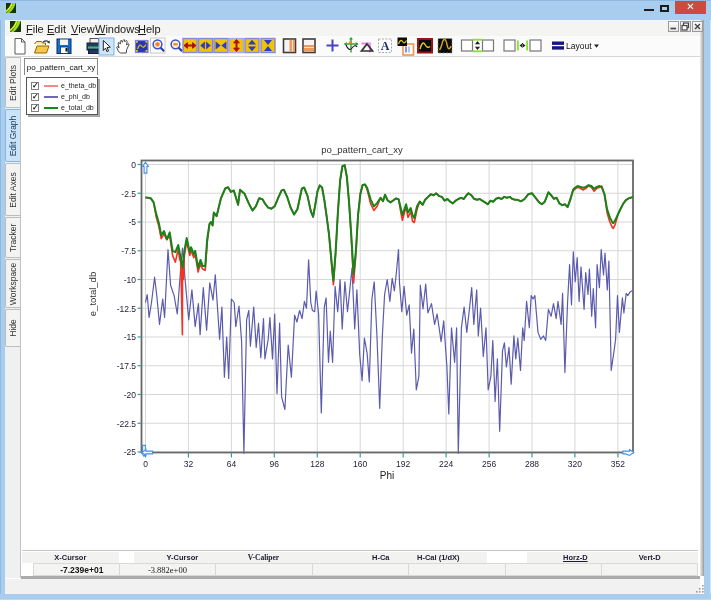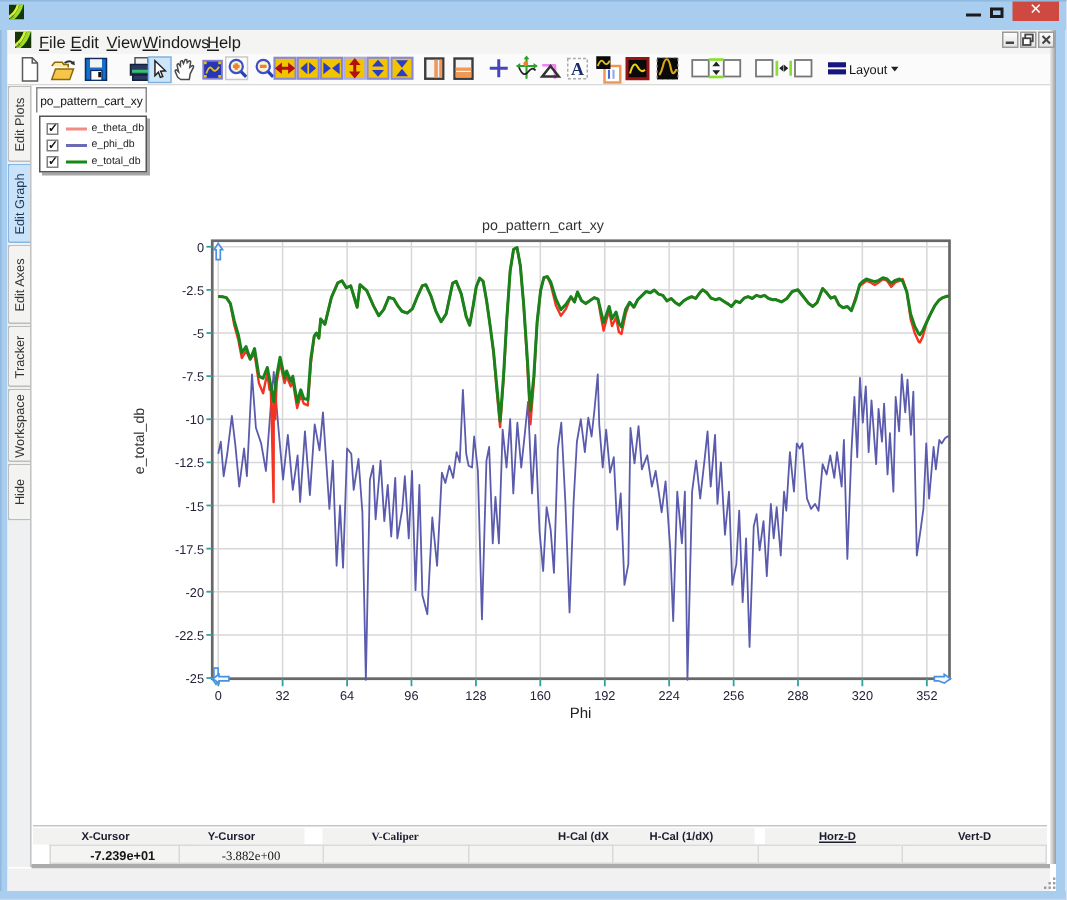--- a/index.html
+++ b/index.html
@@ -375,25 +375,25 @@
       <polyline points="145.5,197.6 148.2,197.8 150.9,198.4 153.6,202.4 156.2,216.8 158.9,226.6 161.2,238.7 164.0,234.1 166.8,239.5 169.7,235.8 172.6,255.4 175.4,262.2 176.8,255.4 178.2,249.0 179.7,259.9 180.4,256.5 181.1,277.2 182.4,334.7 182.5,267.8 183.5,279.5 184.4,255.4 186.7,241.6 189.7,255.4 191.1,250.8 193.8,257.6 195.2,254.2 198.1,272.0 200.5,263.4 202.5,269.1 205.2,270.3 207.2,242.7 209.5,224.0 210.9,222.0 212.6,225.4 213.8,212.6 216.6,216.2 220.9,198.4 225.2,188.5 228.0,187.2 230.9,191.9 233.8,190.5 238.1,204.8 240.0,189.8 244.5,193.7 249.0,203.9 252.5,210.5 255.8,206.4 259.2,198.2 262.5,199.3 265.1,203.7 268.0,207.5 271.5,208.7 274.9,205.9 278.2,197.8 281.6,190.4 283.9,189.8 287.2,197.0 290.6,207.5 294.1,214.5 297.4,209.3 299.6,199.0 301.8,188.7 304.1,187.5 307.5,195.9 310.8,211.1 313.1,216.8 315.4,204.1 317.5,191.2 319.8,185.4 322.1,187.5 324.4,200.5 326.7,216.8 329.0,234.3 331.1,259.9 333.4,284.7 335.7,253.1 337.9,212.2 340.1,180.7 342.4,166.2 344.7,165.1 346.9,177.2 349.1,202.9 351.4,240.4 353.6,282.9 355.9,254.2 358.1,214.5 360.4,193.7 362.6,185.0 364.9,184.4 367.2,189.8 370.6,203.6 373.9,210.5 377.3,205.9 380.6,197.8 383.0,201.3 385.0,194.7 387.7,200.5 390.5,202.4 393.2,200.5 396.1,198.4 398.7,199.5 400.5,210.5 402.4,220.3 404.4,212.8 406.1,207.1 408.0,217.4 410.7,211.7 412.6,221.4 414.3,222.6 417.1,209.3 419.8,201.5 422.6,204.8 425.2,199.7 428.1,196.9 430.8,194.3 433.6,195.2 436.2,193.4 439.1,196.1 441.9,196.9 444.6,200.6 447.5,199.0 450.1,201.6 452.8,203.4 455.6,200.7 458.3,199.0 461.1,197.8 463.8,199.0 466.5,195.2 468.4,193.2 471.3,195.2 474.0,198.8 477.0,199.8 479.7,199.0 482.2,200.7 485.0,202.4 487.7,204.3 490.5,200.7 493.2,201.8 496.0,198.8 498.7,197.8 501.5,199.0 504.2,196.9 506.9,197.8 509.7,196.9 512.4,199.0 515.2,199.8 517.2,199.7 521.0,201.3 524.6,199.0 528.2,194.3 531.9,193.2 535.6,197.8 539.2,202.4 541.9,204.3 544.7,201.8 548.4,192.3 551.1,195.2 553.9,198.8 556.6,197.8 559.4,203.4 562.1,205.2 564.9,204.3 567.6,207.1 570.4,198.2 573.1,190.6 574.9,189.4 577.6,187.2 580.4,188.3 583.1,190.0 585.9,188.3 588.6,186.0 591.4,187.2 594.1,191.2 596.9,188.3 599.6,187.2 601.8,186.0 604.5,194.4 607.1,212.8 609.8,222.0 612.5,227.8 613.3,228.3 615.2,224.3 617.9,214.5 620.6,208.8 623.3,203.6 625.9,200.2 628.6,198.4 631.3,197.5 633.0,197.3" fill="none" stroke="#f53322" stroke-width="1.6" stroke-linejoin="round"></polyline>
       <polyline points="145.5,197.6 148.2,197.8 150.9,198.4 153.6,202.4 156.2,213.9 158.9,223.2 161.2,235.2 164.0,231.0 166.8,239.5 169.7,232.4 172.6,250.8 175.4,252.2 178.2,245.0 180.4,256.5 182.5,267.8 184.4,250.8 186.7,238.1 189.7,251.9 191.1,247.3 193.8,254.2 195.2,250.8 198.1,268.0 200.5,259.9 202.5,265.7 205.2,266.4 207.2,239.2 209.5,224.0 210.9,222.0 212.6,225.4 213.8,212.6 216.6,216.2 220.9,198.4 225.2,188.5 228.0,187.2 230.9,191.9 233.8,190.5 238.1,204.8 240.0,189.8 244.5,193.7 249.0,203.9 252.5,210.5 255.8,206.4 259.2,198.2 262.5,199.3 265.1,203.7 268.0,207.5 271.5,208.7 274.9,205.9 278.2,197.8 281.6,190.4 283.9,189.8 287.2,197.0 290.6,207.5 294.1,214.5 297.4,209.3 299.6,199.0 301.8,188.7 304.1,187.5 307.5,195.9 310.8,211.1 313.1,216.8 315.4,204.1 317.5,191.2 319.8,185.4 322.1,187.5 324.4,200.5 326.7,216.8 329.0,234.3 331.1,256.4 333.4,280.6 335.7,250.5 337.9,212.2 340.1,180.7 342.4,166.2 344.7,165.1 346.9,177.2 349.1,202.9 351.4,236.6 353.6,273.8 355.9,250.8 358.1,214.5 360.4,193.7 362.6,185.0 364.9,184.4 367.2,188.1 370.6,199.3 373.9,206.4 377.3,202.9 380.6,197.8 383.0,201.3 385.0,194.7 387.7,200.5 390.5,202.4 393.2,200.5 396.1,198.4 398.7,199.5 400.5,207.1 402.4,215.1 404.4,209.3 406.1,204.3 408.0,212.5 410.7,208.0 412.6,215.3 414.3,218.0 417.1,206.1 419.8,201.5 422.6,204.8 425.2,199.7 428.1,196.9 430.8,194.3 433.6,195.2 436.2,193.4 439.1,196.1 441.9,196.9 444.6,200.6 447.5,199.0 450.1,201.6 452.8,203.4 455.6,200.7 458.3,199.0 461.1,197.8 463.8,199.0 466.5,195.2 468.4,193.2 471.3,195.2 474.0,198.8 477.0,199.8 479.7,199.0 482.2,200.7 485.0,202.4 487.7,204.3 490.5,200.7 493.2,201.8 496.0,198.8 498.7,197.8 501.5,199.0 504.2,196.9 506.9,197.8 509.7,196.9 512.4,199.0 515.2,199.8 517.2,199.7 521.0,201.3 524.6,199.0 528.2,194.3 531.9,193.2 535.6,197.8 539.2,202.4 541.9,204.3 544.7,201.8 548.4,192.3 551.1,195.2 553.9,198.8 556.6,197.8 559.4,203.4 562.1,205.2 564.9,204.3 567.6,207.1 570.4,199.7 573.1,189.7 574.9,187.8 577.6,186.0 580.4,186.9 583.1,187.8 585.9,186.9 588.6,185.1 591.4,186.0 594.1,188.8 596.9,186.9 599.6,186.0 601.8,187.5 604.5,194.4 607.1,209.3 609.8,217.4 612.5,222.6 613.3,223.2 615.2,220.3 617.9,214.5 620.6,208.8 623.3,203.6 625.9,200.2 628.6,198.4 631.3,197.5 633.0,197.3" fill="none" stroke="#17831a" stroke-width="2" stroke-linejoin="round"></polyline>
       <path d="M145.5,162.3 L148.4,166.5 L146.9,166.5 L146.9,173.1 L144.1,173.1 L144.1,166.5 L142.6,166.5 Z" fill="#f2f9ff" stroke="#4a90e0" stroke-width="1.1"></path>
       <path d="M144,456.2 L146.9,452 L145.4,452 L145.4,445.4 L142.6,445.4 L142.6,452 L141.1,452 Z" fill="#f2f9ff" stroke="#4a90e0" stroke-width="1.1"></path>
       <path d="M141.8,452.5 L146,449.6 L146,451.1 L152.6,451.1 L152.6,453.9 L146,453.9 L146,455.4 Z" fill="#f2f9ff" stroke="#4a90e0" stroke-width="1.1"></path>
       <path d="M633.7,452.5 L629.5,449.6 L629.5,451.1 L622.9,451.1 L622.9,453.9 L625.5,453.9 L629.5,455.4 Z" fill="#f2f9ff" stroke="#4a90e0" stroke-width="1.1"></path>
     </svg>
 
   <div class="abs" id="stable">
       <div class="shead" style="left:0.0px;width:96.6px;">X-Cursor</div>
-      <div class="shead" style="left:84px;width:96.6px;">Y-Cursor</div>
+      <div class="shead" style="left:112px;width:96.6px;">Y-Cursor</div>
       <div class="shead" style="left:193.1px;width:96.6px;font-family:Liberation Serif, serif;">V-Caliper</div>
       <div class="shead" style="left:289.7px;width:96.6px;text-align:right;">H-Cal (dX)</div>
-      <div class="shead" style="left:384px;width:96.6px;">H-Cal (1/dX)</div>
-      <div class="shead" style="left:488px;width:96.6px;text-decoration:underline;">Horz-D</div>
+      <div class="shead" style="left:368px;width:96.6px;">H-Cal (1/dX)</div>
+      <div class="shead" style="left:505px;width:96.6px;text-decoration:underline;">Horz-D</div>
       <div class="shead" style="left:579.4px;width:96.6px;">Vert-D</div>
       <div class="scell" style="left:11px;width:96.6px;font-weight:bold;">-7.239e+01</div>
       <div class="scell" style="left:96.6px;width:96.6px;font-family:Liberation Serif, serif;">-3.882e+00</div>
       <div class="scell" style="left:193.1px;width:96.6px;"></div>
       <div class="scell" style="left:289.7px;width:96.6px;"></div>
       <div class="scell" style="left:386.3px;width:96.6px;"></div>
       <div class="scell" style="left:482.9px;width:96.6px;"></div>
       <div class="scell" style="left:579.4px;width:96.6px;border-right:1px solid #d9d9d9;"></div>
     </div>
   <div class="abs" id="childbottom"></div>

